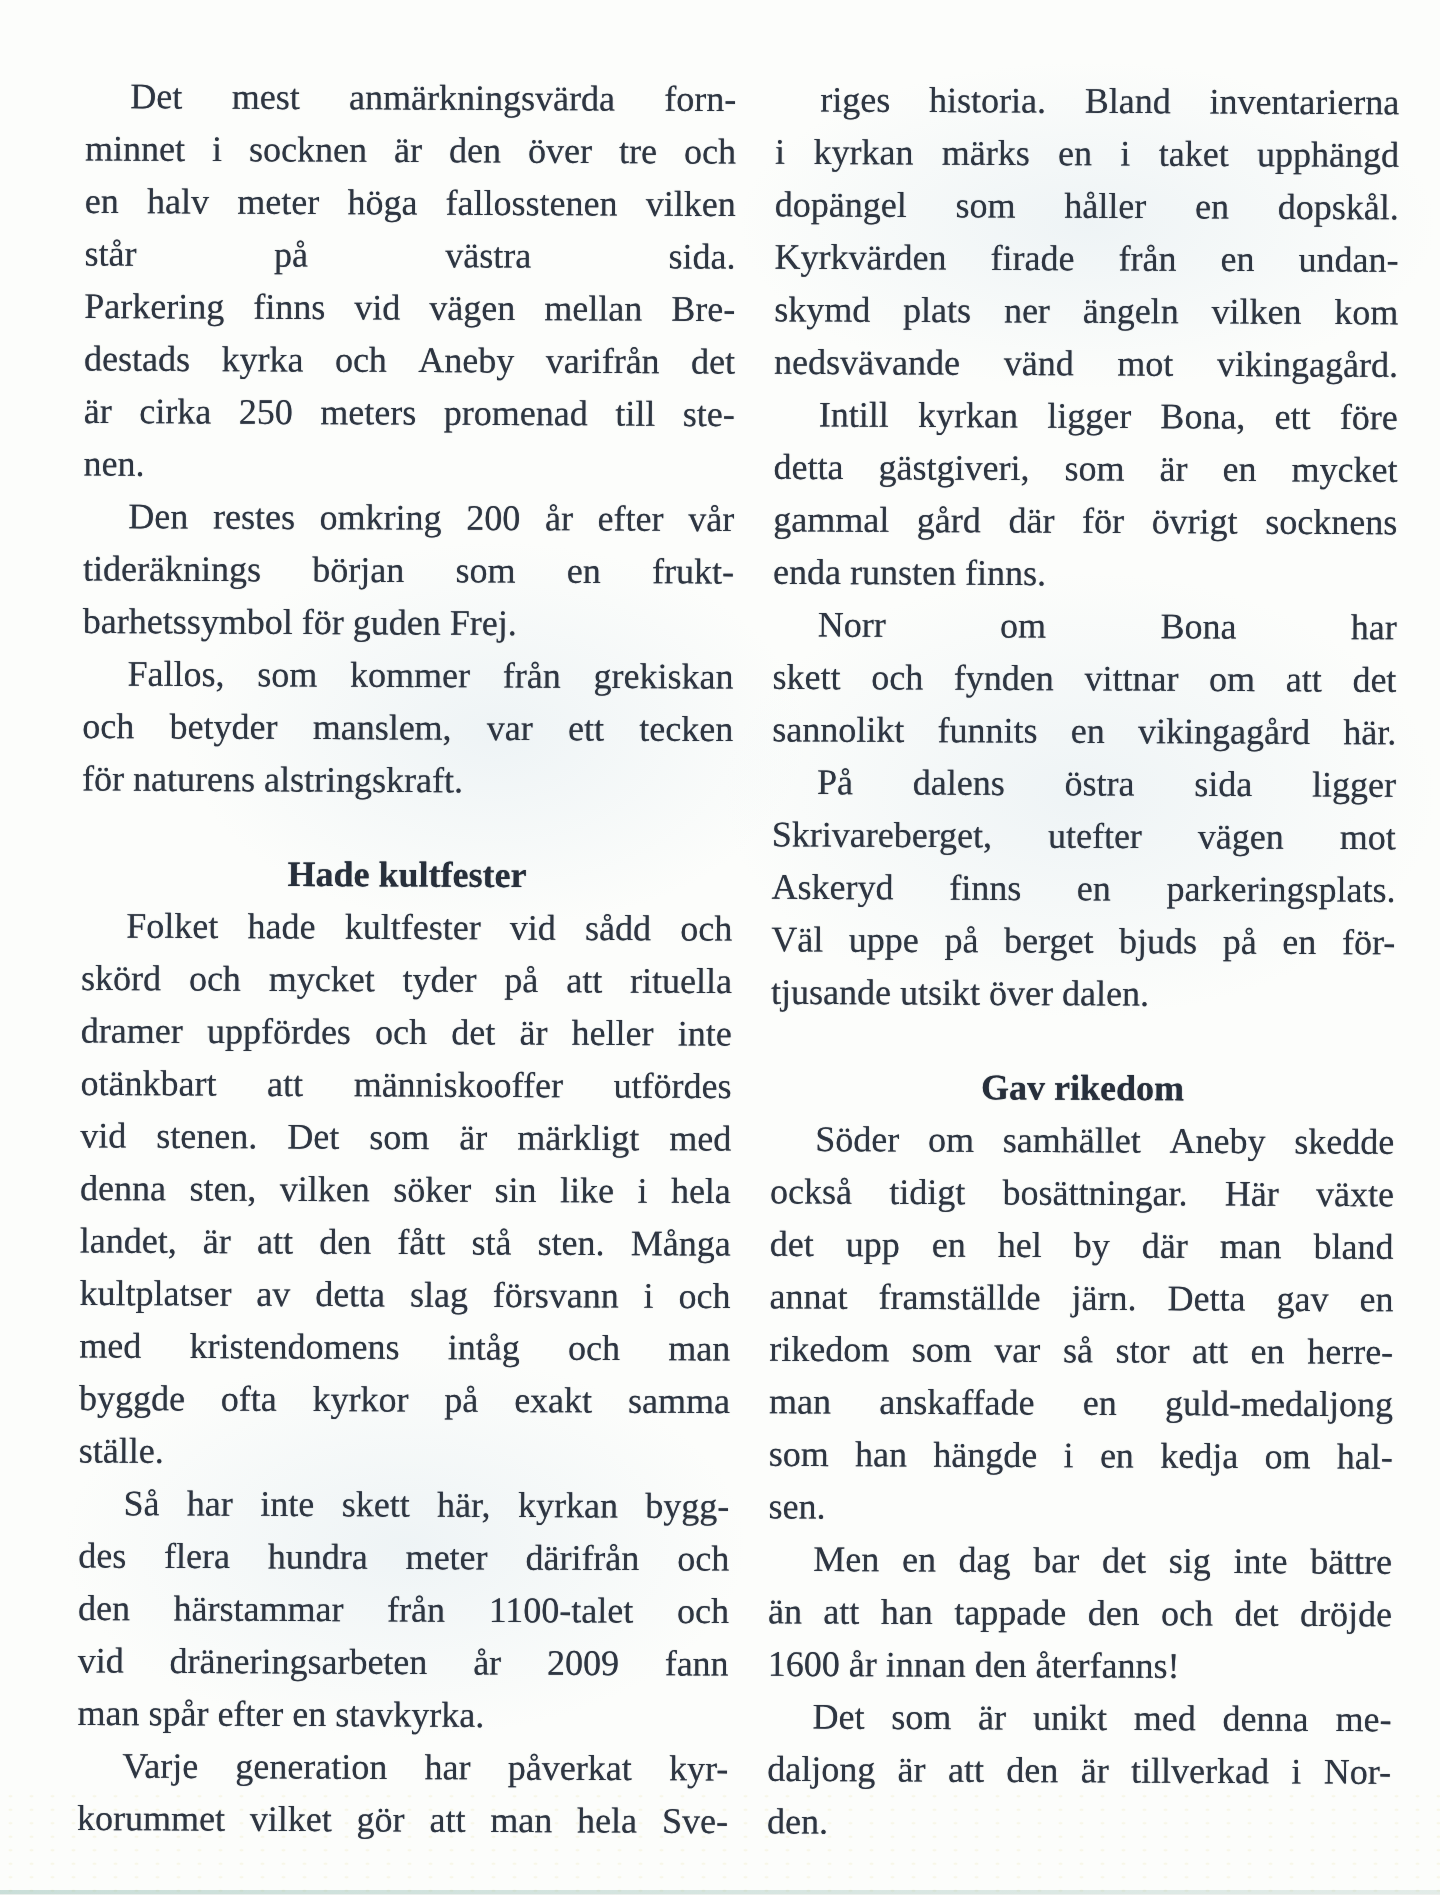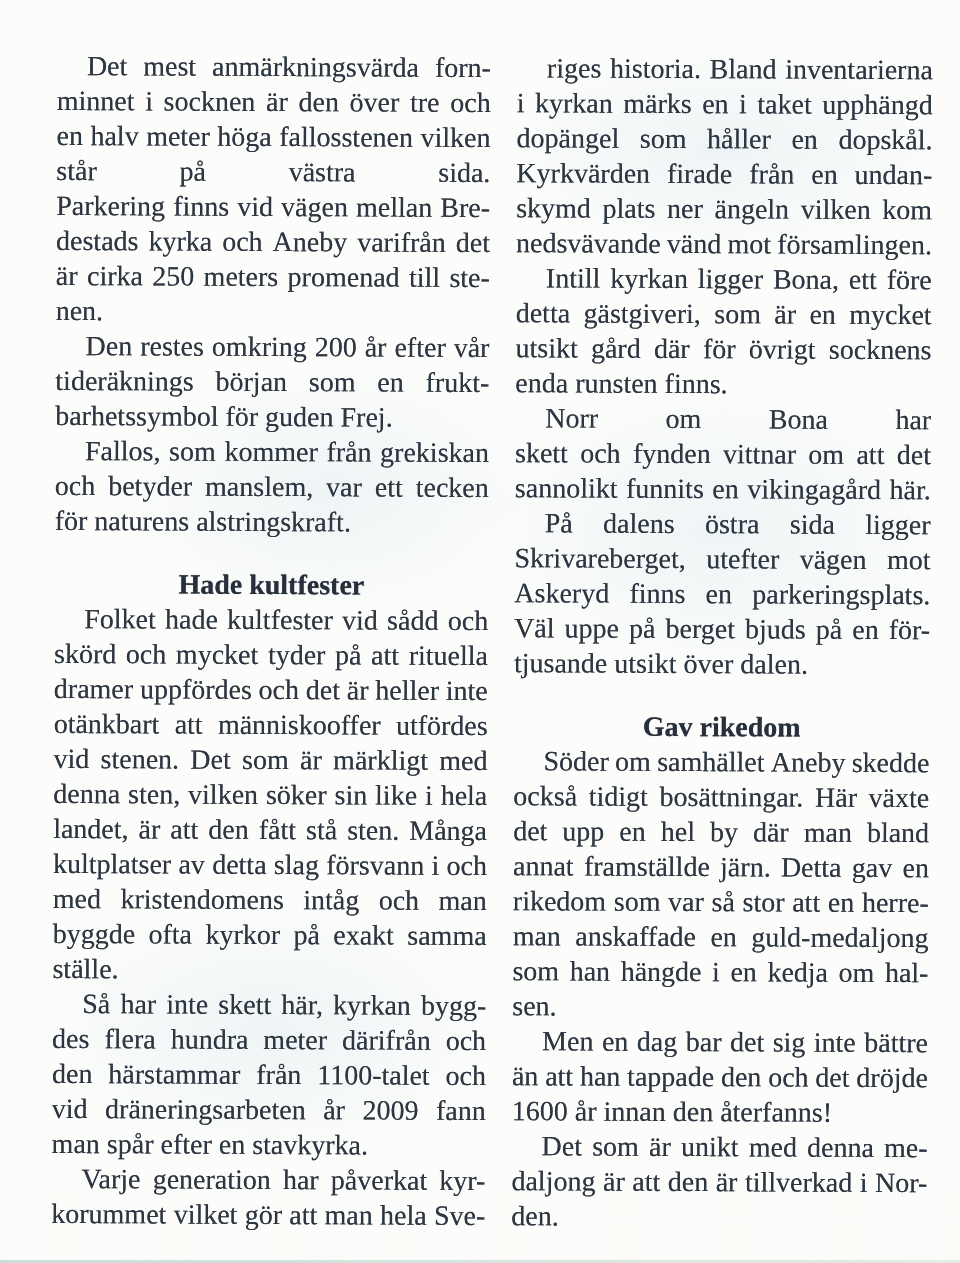--- a/index.html
+++ b/index.html
@@ -7,21 +7,21 @@
     padding: 0;
     background: #e8e8e6;
   }
   .page {
     position: relative;
     width: 960px;
     height: 1263px;
     background: #fcfdfb;
     overflow: hidden;
     font-family: "Liberation Serif", "DejaVu Serif", serif;
-    font-size: 28px;
+    font-size: 24px;
     color: #2e3642;
   }
   
   .patch {
     position: absolute;
     pointer-events: none;
     background: radial-gradient(ellipse at center, rgba(206,222,233,0.30), rgba(206,222,233,0.0) 70%);
   }
   .patch.p1 { left: 120px; top: 360px; width: 420px; height: 260px; }
   .patch.p2 { left: 490px; top: 40px;  width: 470px; height: 220px; }
@@ -360,42 +360,42 @@
             <span>plats</span>
             <span>ner</span>
             <span>ängeln</span>
             <span>vilken</span>
             <span>kom</span>
           </div>
           <div class="line j">
             <span>nedsvävande</span>
             <span>vänd</span>
             <span>mot</span>
-            <span>församlingen.</span>
+            <span>vikingagård.</span>
           </div>
         </div>
         <div class="para">
           <div class="line j ind">
             <span>Intill</span>
             <span>kyrkan</span>
             <span>ligger</span>
             <span>Bona,</span>
             <span>ett</span>
             <span>före</span>
           </div>
           <div class="line j">
             <span>detta</span>
             <span>gästgiveri,</span>
             <span>som</span>
             <span>är</span>
             <span>en</span>
             <span>mycket</span>
           </div>
           <div class="line j">
-            <span>utsikt</span>
+            <span>gammal</span>
             <span>gård</span>
             <span>där</span>
             <span>för</span>
             <span>övrigt</span>
             <span>socknens</span>
           </div>
           <div class="line">enda runsten finns.</div>
         </div>
         <div class="para">
           <div class="line j ind">

